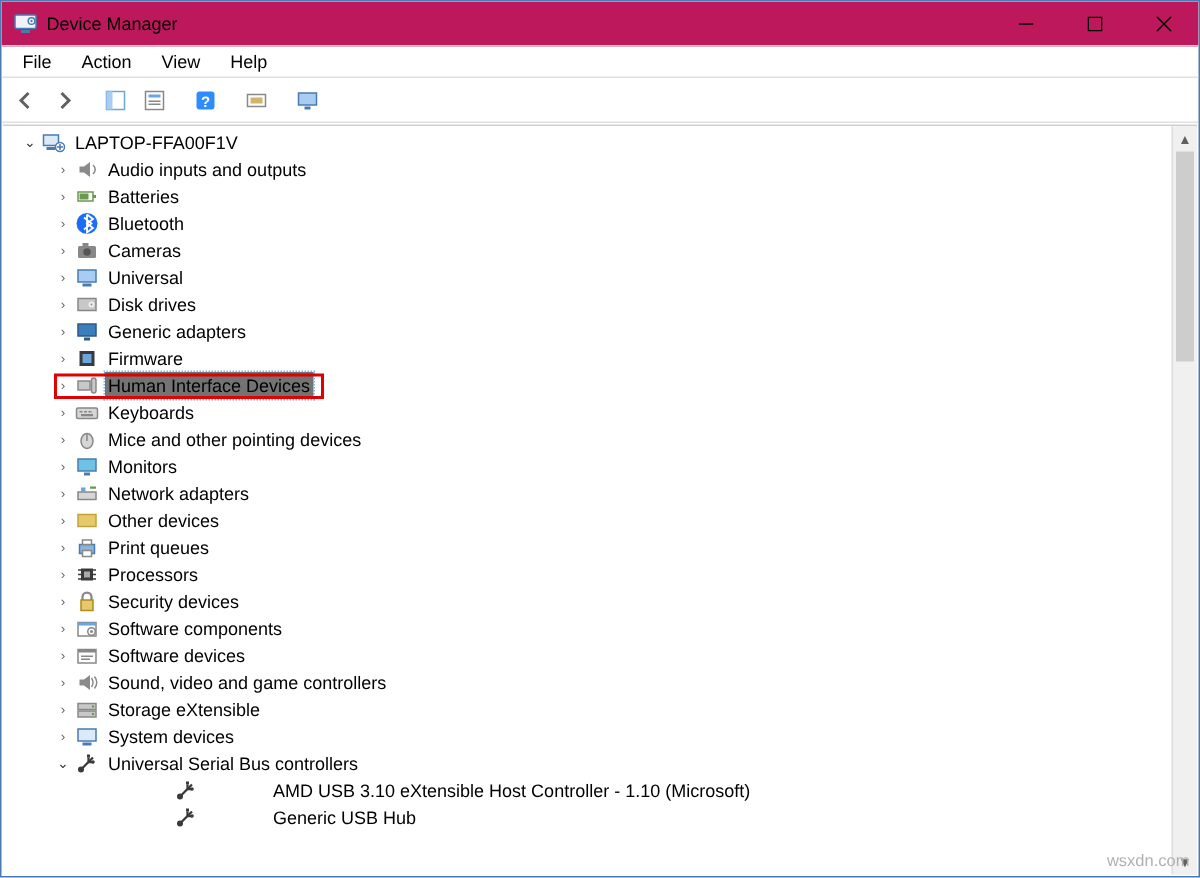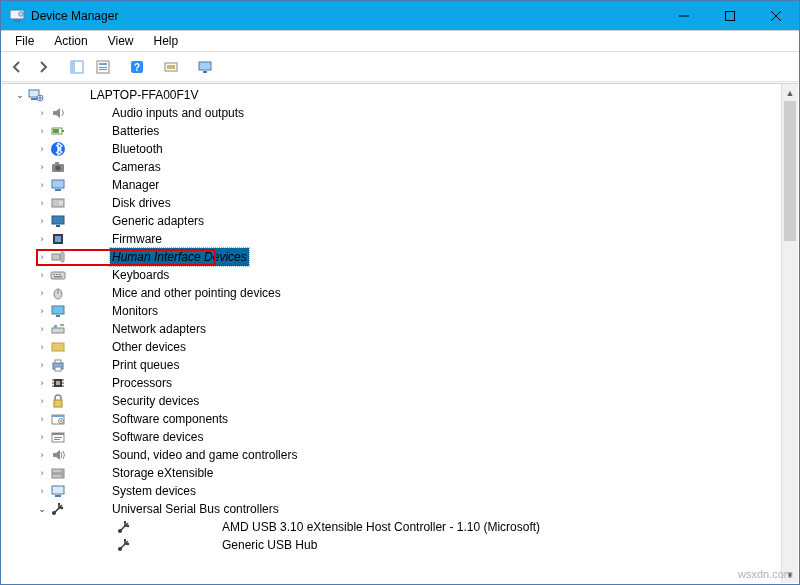--- a/index.html
+++ b/index.html
@@ -11,21 +11,21 @@
     width: 800px;
     height: 585px;
     overflow: hidden;
     border: 1px solid #4a7bb0;
     position: relative;
   }
   .titlebar {
     display: flex;
     align-items: center;
     height: 30px;
-    background: #0ea5e9;
+    background: #be185d;
     border-bottom: 1px solid #d0d0d0;
   }
   .titlebar .app-icon {
     width: 16px; height: 16px;
     margin: 0 6px 0 8px;
     display: flex; align-items: center; justify-content: center;
   }
   .titlebar .title { flex: 0 0 auto; font-size: 12px; color: #000; }
   .titlebar .spacer { flex: 1; }
   .win-controls { display: flex; }
@@ -97,25 +97,24 @@
     display: flex; align-items: center; justify-content: center;
     font-size: 9px; color: #666;
     margin-right: 2px;
   }
   .tree-row .arrow.expanded { color: #333; }
   .tree-row .dev-icon {
     width: 16px; height: 16px;
     display: flex; align-items: center; justify-content: center;
     margin-right: 4px;
   }
-  .tree-row .label { padding: 0 2px; margin-left: 40px; }
+  .tree-row .label { padding: 0 2px; }
   .tree-row.selected .label {
-    background: #0369a1;
+    background: #737373;
     outline: 1px dotted #7eb4ea;
-    font-style: italic;
   }
   .highlight-box {
     position: absolute;
     left: 30px; top: 1px;
     width: 180px; height: 17px;
     border: 2px solid #e00000;
     pointer-events: none;
   }
   .d0 { padding-left: 8px; }
   .d1 { padding-left: 30px; }
@@ -275,21 +274,21 @@
         <span class="label">Cameras</span>
       </div>
       <div class="tree-row d1">
         <span class="arrow">›</span>
         <span class="dev-icon">
           <svg width="16" height="16" viewBox="0 0 16 16">
             <rect x="2" y="3" width="12" height="8" fill="#a7cef2" stroke="#4a7bb0"></rect>
             <rect x="5" y="12" width="6" height="2" fill="#4a7bb0"></rect>
           </svg>
         </span>
-        <span class="label">Manager</span>
+        <span class="label">Universal</span>
       </div>
       <div class="tree-row d1">
         <span class="arrow">›</span>
         <span class="dev-icon">
           <svg width="16" height="16" viewBox="0 0 16 16">
             <rect x="2" y="4" width="12" height="8" fill="#c8c8c8" stroke="#888"></rect>
             <circle cx="11" cy="8" r="2" fill="#eee"></circle>
             <circle cx="11" cy="8" r="0.6" fill="#888"></circle>
           </svg>
         </span>

